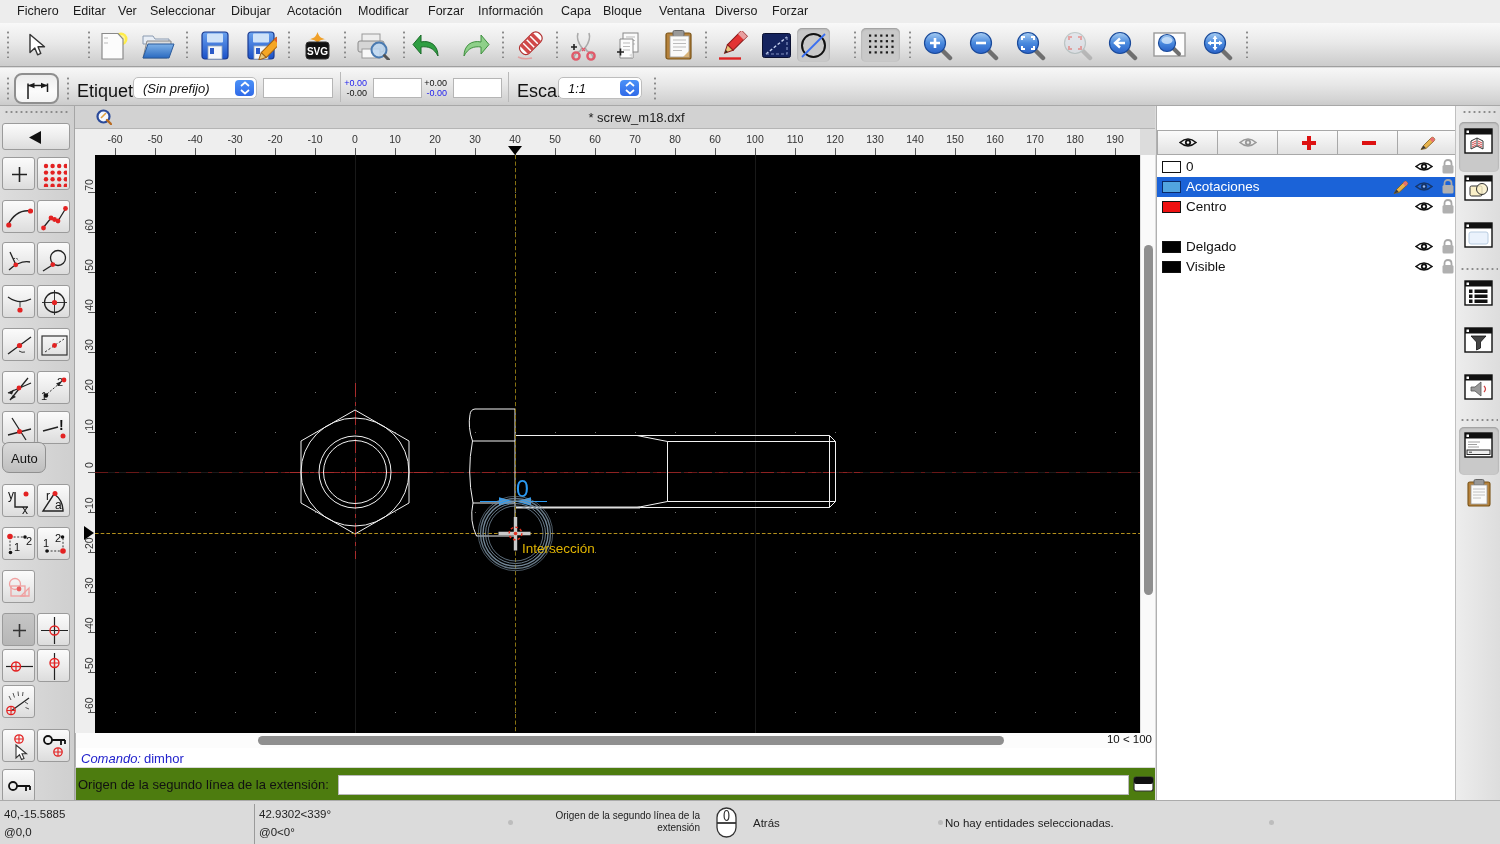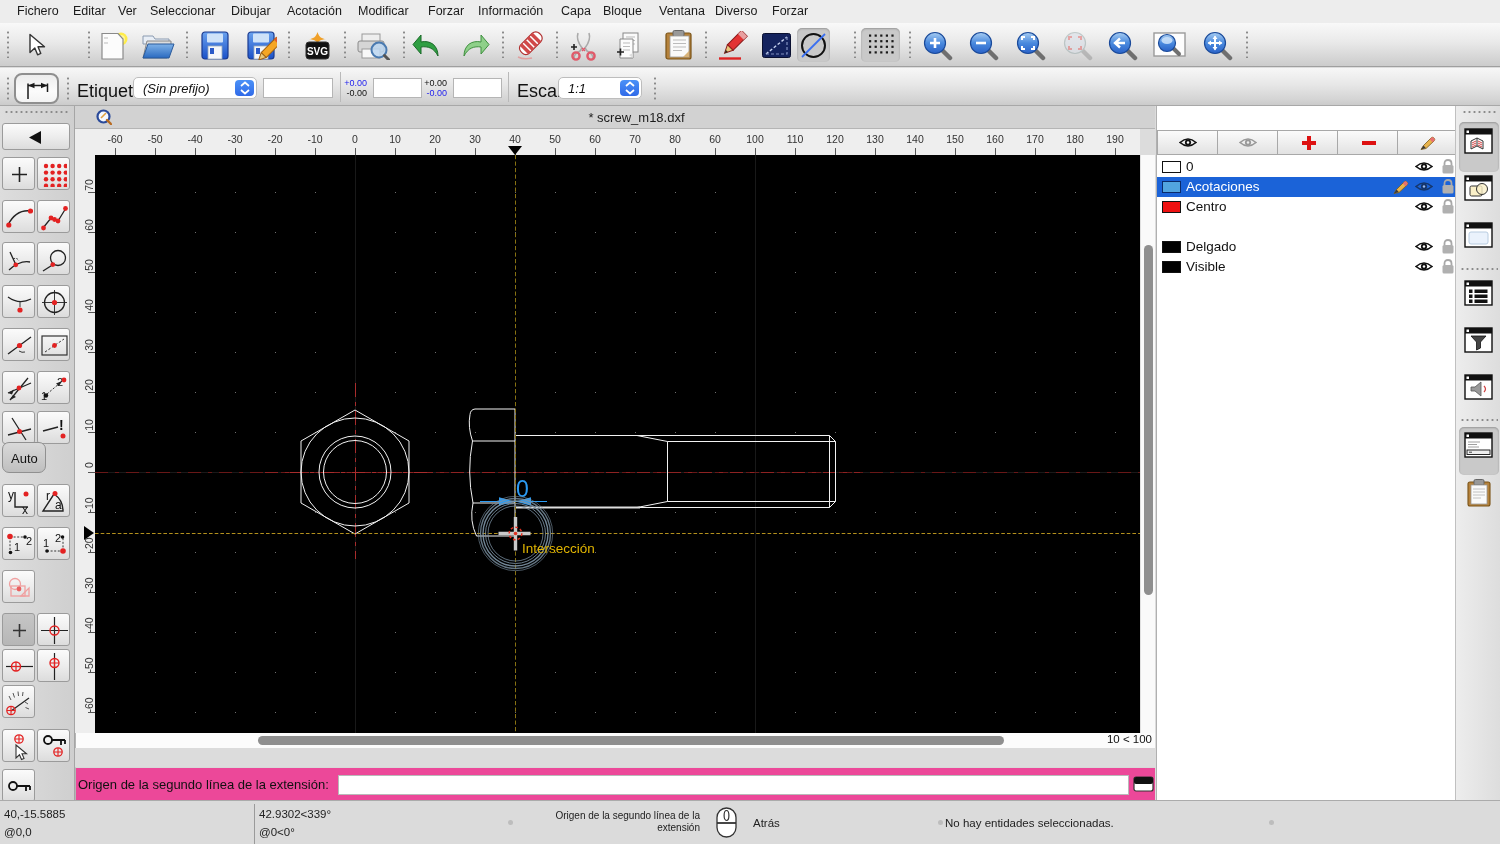--- a/index.html
+++ b/index.html
@@ -51,21 +51,21 @@
 #vruler .tk { position:absolute; left:13px; width:7px; height:1px; background:#555; }
 
 #canvas { position:absolute; left:95px; top:155px; }
 
 #vscroll { position:absolute; left:1140px; top:155px; width:15px; height:578px; background:#fafafa; border-left:1px solid #e0e0e0; }
 #vscroll .th { position:absolute; left:3px; top:90px; width:9px; height:350px; background:#8f8f8f; border-radius:5px; }
 #hscrollrow { position:absolute; left:75px; top:733px; width:1080px; height:15px; background:#fcfcfc; border-left:1px solid #b5b5b5; }
 #hscrollrow .th { position:absolute; left:182px; top:3px; width:746px; height:9px; background:#8f8f8f; border-radius:5px; }
 #hscrollrow .zl { position:absolute; right:3px; top:0px; font-size:11.5px; color:#111; }
 #cmdrow { position:absolute; left:75px; top:748px; width:1080px; height:19px; background:#ffffff; border-left:1px solid #b5b5b5; font-size:13px; }
-#inputrow { position:absolute; left:75px; top:767px; width:1080px; height:33px; background:#ec4899; border-left:1px solid #b5b5b5; border-top:1px solid #d8d8d8; }
+#inputrow { position:absolute; left:75px; top:767px; width:1080px; height:33px; background:#4d7c0f; border-left:1px solid #b5b5b5; border-top:1px solid #d8d8d8; }
 #inputrow .lab { position:absolute; left:5px; top:9px; font-size:13px; color:#111; }
 #inputrow .inp { position:absolute; left:262px; top:7px; width:791px; height:20px; background:#fff; border:1px solid #b9b9b9; }
 
 
 #dock { position:absolute; left:1156px; top:106px; width:299px; height:694px; background:#ffffff; border-left:1px solid #b0b0b0; }
 #dockhead { position:absolute; left:0; top:0; width:299px; height:24px; background:linear-gradient(#f4f4f4,#dadada); border-bottom:1px solid #ababab; }
 #dockhead .t { position:absolute; left:36px; right:0; top:5px; text-align:center; font-size:13.5px; color:#1a1a1a; }
 .dockbtnrow { position:absolute; left:0; top:24px; width:299px; height:25px; }
 .dockbtn { position:absolute; top:0; height:25px; background:linear-gradient(#fbfbfb,#e2e2e2); border:1px solid #a8a8a8; border-right:none; }
 .lrow { position:absolute; left:0; width:299px; height:20px; font-size:13.5px; color:#111; }
@@ -754,20 +754,24 @@
 <circle cx="420.5" cy="378.5" r="1.8" fill="#e03020"></circle>
 <text x="427" y="397.5" font-size="13.5" fill="#e0b400" font-family="Liberation Sans, sans-serif">Intersección</text>
 </svg>
 <div id="vscroll">
       <div class="th"></div>
     </div>
 <div id="hscrollrow">
       <div class="th"></div>
       <div class="zl">10 &lt; 100</div>
     </div>
+<div id="cmdrow">
+      <span style="position:absolute;left:5px;top:3px;color:#2222cc;font-style:italic">Comando:</span>
+      <span style="position:absolute;left:68px;top:3px;color:#2222cc">dimhor</span>
+    </div>
 <div id="inputrow">
       <div class="lab" style="left:2px">Origen de la segundo línea de la extensión:</div>
       <div class="inp"></div>
 <svg style="position:absolute;left:1057px;top:8px" width="21" height="17">
         <rect x="1" y="1" width="19" height="14" rx="2" fill="#fff" stroke="#333" stroke-width="1.2"></rect>
         <rect x="1" y="1" width="19" height="7" rx="2" fill="#111"></rect>
       </svg>
 </div>
 
 <svg width="0" height="0" style="position:absolute">

